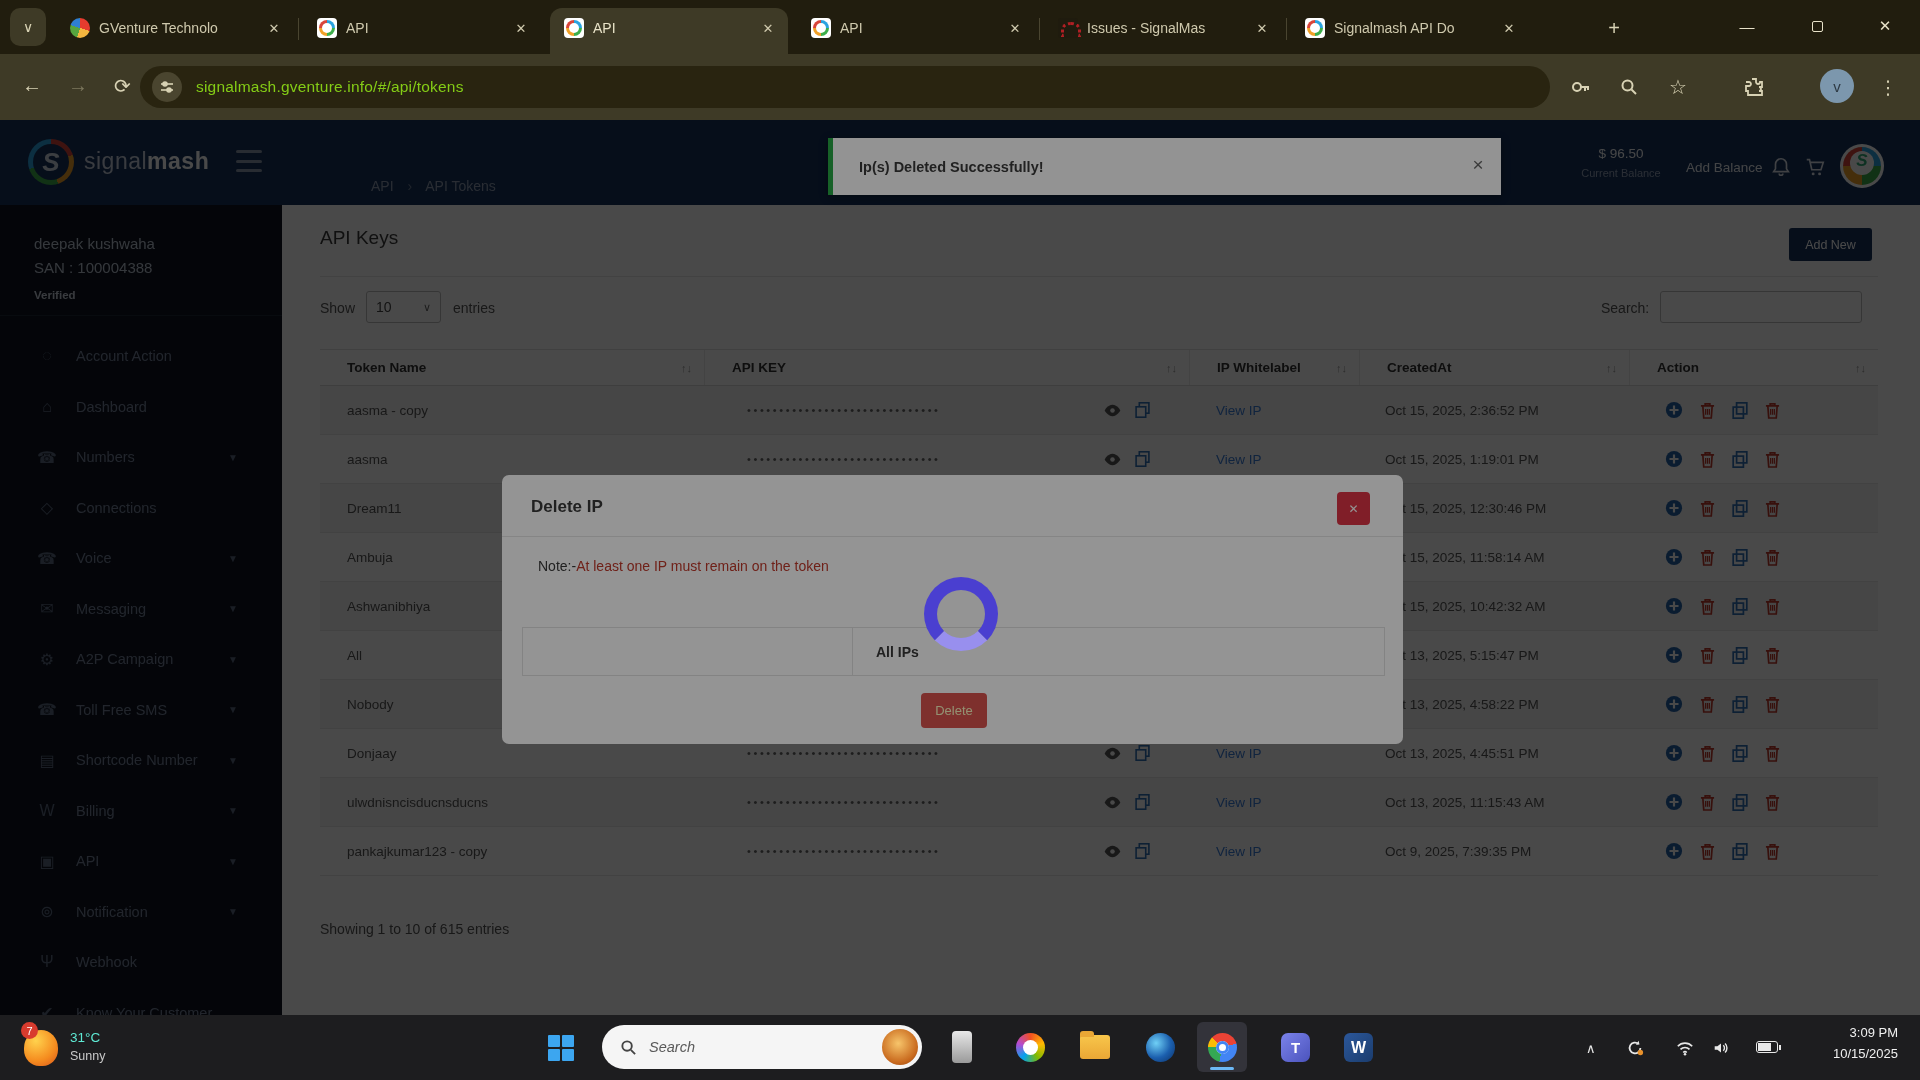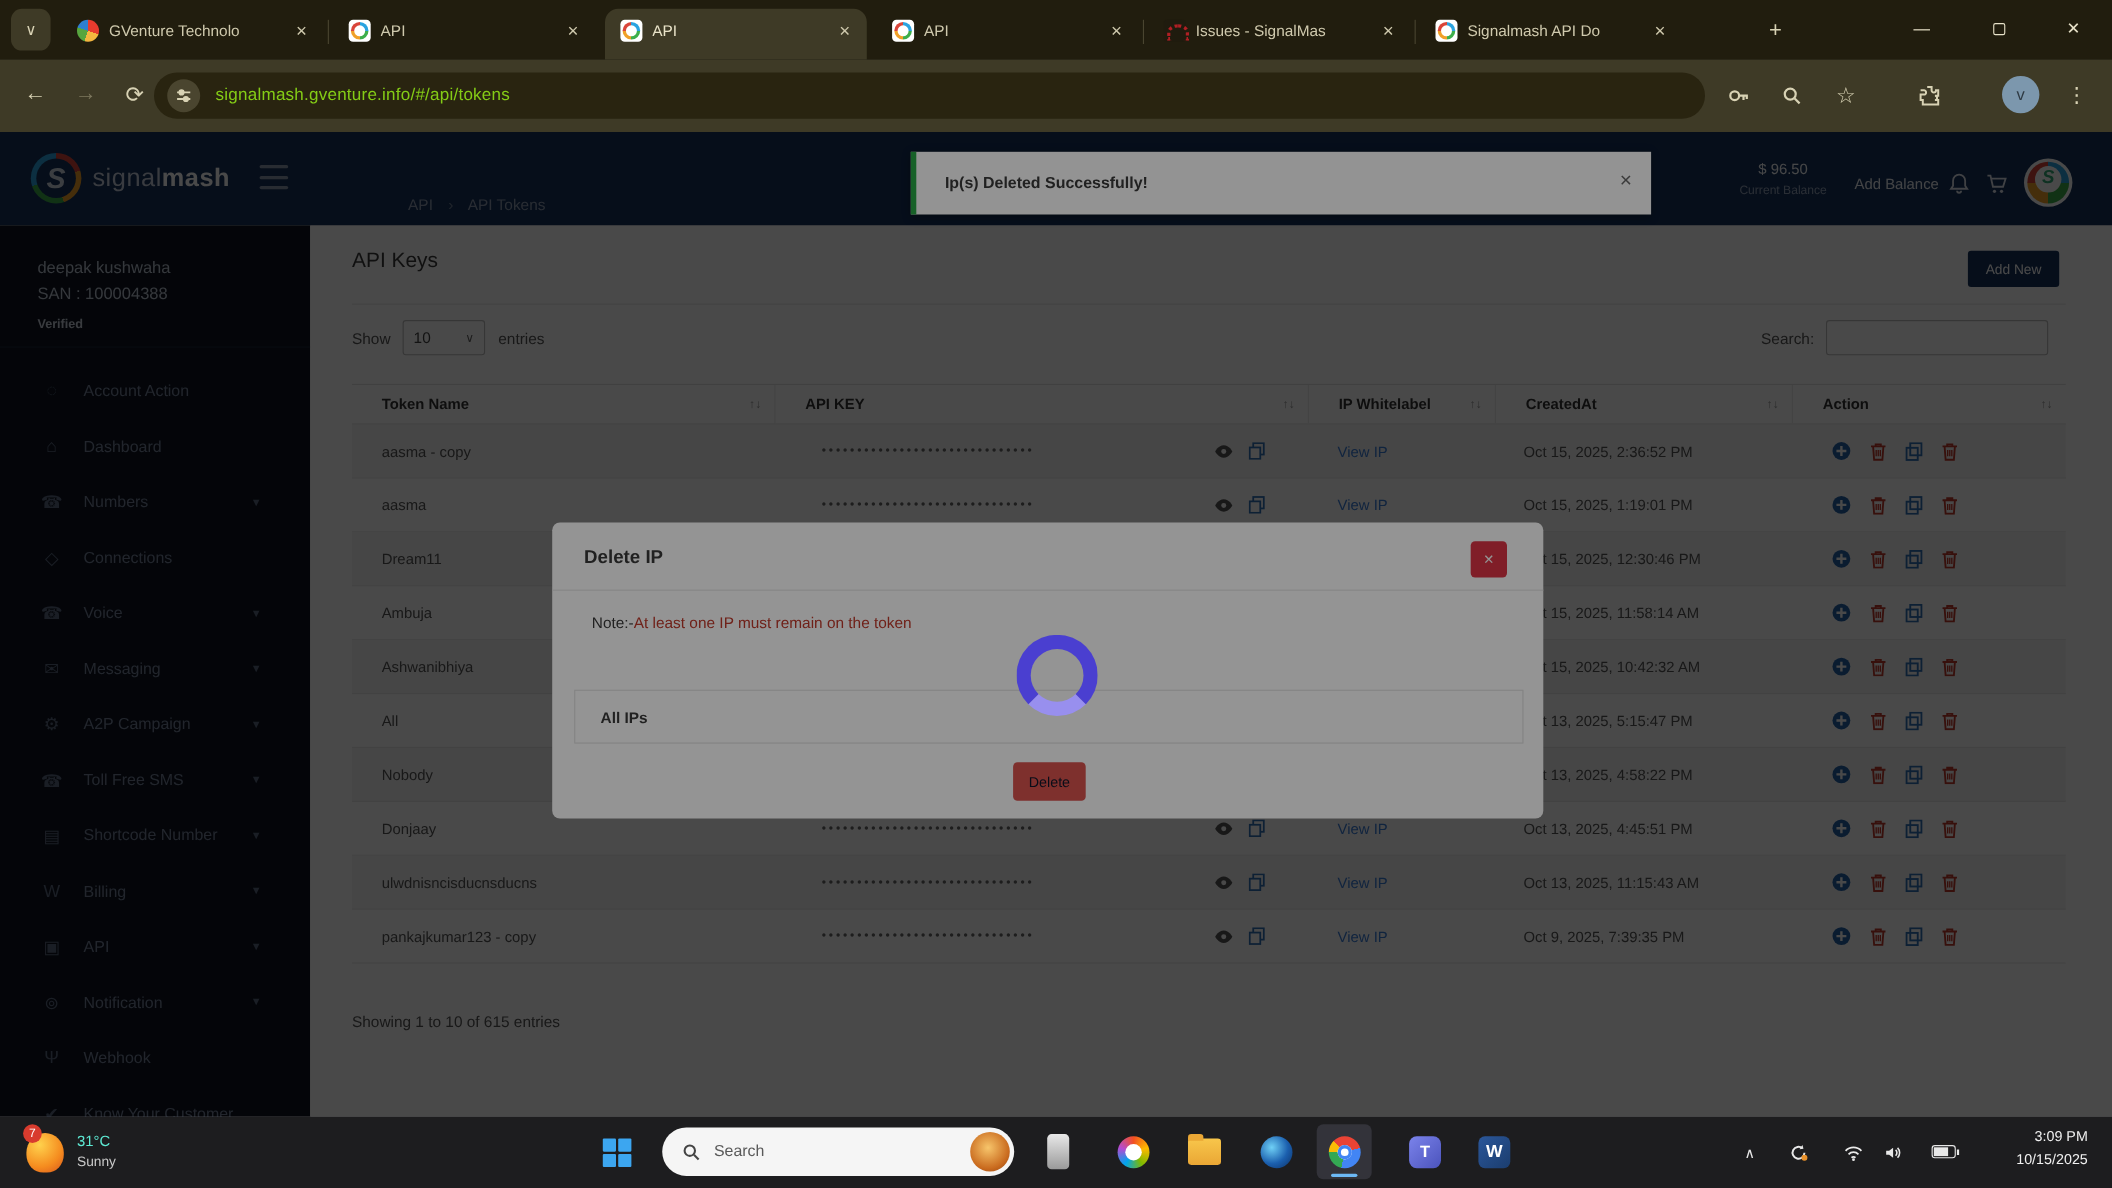--- a/index.html
+++ b/index.html
@@ -124,24 +124,24 @@
   
   .backdrop1 { position:absolute; inset:0; background:rgba(0,0,0,.5); z-index:50; }
   .overlay2 { position:absolute; inset:0; background:rgba(0,0,0,.42); z-index:70; }
   .modal { position:absolute; left:502px; top:355px; width:901px; height:269px; background:#fff; border-radius:7px; z-index:60; }
   .m-title { position:absolute; left:29px; top:22px; font-size:17px; font-weight:bold; color:#3a3a3a; }
   .m-close { position:absolute; left:835px; top:17px; width:33px; height:33px; background:#dc3545; border:none; border-radius:4px;
     color:#fff; font-size:12px; }
   .m-div { position:absolute; left:0; top:61px; width:901px; height:1px; background:#e5e5e5; }
   .m-note { position:absolute; left:36px; top:83px; font-size:14px; color:#3a3a3a; }
   .m-note .red { color:#c0392b; }
-  .m-box { position:absolute; left:20px; top:152px; width:1363px; max-width:863px; height:49px; border:1px solid #e2e2e2; display:flex;flex-direction:column; }
+  .m-box { position:absolute; left:20px; top:152px; width:1363px; max-width:863px; height:49px; border:1px solid #e2e2e2; display:flex; }
   .m-box .c1 { width:330px; border-right:1px solid #e2e2e2; }
   .m-box .c2 { flex:1; display:flex; align-items:center; padding-left:23px; font-size:14px; color:#3a3a3a; font-weight:bold; }
-  .m-delete { position:absolute; left:419px; top:218px; width:66px; height:35px; background:#d9534f; color:#0f172a; border:none; border-radius:4px; font-size:13px; }
+  .m-delete { position:absolute; left:419px; top:218px; width:66px; height:35px; background:#d9534f; color:#fef9c3; border:none; border-radius:4px; font-size:13px; }
 
   .spinner { position:absolute; left:924px; top:457px; width:74px; height:74px; border-radius:50%; z-index:80;
     border:13px solid #4a3fd0; border-bottom-color:#988fee; animation:spin 1.1s linear infinite; }
   @keyframes spin { to { transform:rotate(360deg); } }
 
   
   .taskbar { position:absolute; left:0; top:1015px; width:1920px; height:65px; background:#1d1d1f; z-index:100; }
   .weather { position:absolute; left:22px; top:9px; display:flex; align-items:center; }
   .w-ico { width:40px; height:44px; position:relative; }
   .w-sun { position:absolute; left:2px; top:6px; width:34px; height:36px; border-radius:50% 50% 45% 45%;
@@ -149,21 +149,21 @@
   .w-badge { position:absolute; left:-1px; top:-2px; width:17px; height:17px; border-radius:50%; background:#d83b2e; color:#fff;
     font-size:11px; display:flex; align-items:center; justify-content:center; }
   .w-txt { margin-left:8px; }
   .w-temp { color:#5eead4; font-size:13.5px; }
   .w-cond { color:#c9c9c9; font-size:12.5px; margin-top:4px; }
   .startico { position:absolute; left:548px; top:20px; width:26px; height:26px; display:grid; grid-template-columns:12px 12px; gap:2px; }
   .startico span { background:#3ca6f0; border-radius:1px; height:12px; }
   .tsearch { position:absolute; left:602px; top:10px; width:320px; height:44px; border-radius:22px; background:#f5f5f5;
     display:flex; align-items:center; }
   .tsearch .mag { margin-left:18px; }
-  .tsearch .ph { color:#5a5a5a; font-size:14.5px; margin-left:12px; flex:1; }
+  .tsearch .ph { color:#5a5a5a; font-size:14.5px; margin-left:12px; flex:1;font-style:italic; }
   .tsearch .food { width:36px; height:36px; border-radius:50%; margin-right:4px;
     background:radial-gradient(circle at 45% 40%, #f7c56b, #c96a1e 65%, #8a3f12); }
   .tk-ico { position:absolute; top:18px; width:30px; height:30px; }
   .chrome-hl { position:absolute; left:1197px; top:7px; width:50px; height:50px; background:#33333a; border-radius:6px; }
   .chrome-hl .bar { position:absolute; left:13px; bottom:2px; width:24px; height:3px; border-radius:2px; background:#6cb8f5; }
   .chromeball { position:absolute; left:1208px; top:18px; width:29px; height:29px; border-radius:50%;
     background:conic-gradient(from -45deg, #ea4335 0 33%, #4285f4 33% 66%, #34a853 66% 88%, #fbbc05 88% 100%); }
   .chromeball:after { content:""; position:absolute; left:8px; top:8px; width:13px; height:13px; border-radius:50%; background:#fff; box-shadow:inset 0 0 0 3px #4285f4; }
   .teamsico { position:absolute; left:1281px; top:18px; width:29px; height:29px; border-radius:7px;
     background:linear-gradient(135deg,#7b83eb,#4b53bc); color:#fff; font-size:15px; font-weight:bold; display:flex; align-items:center; justify-content:center; }

